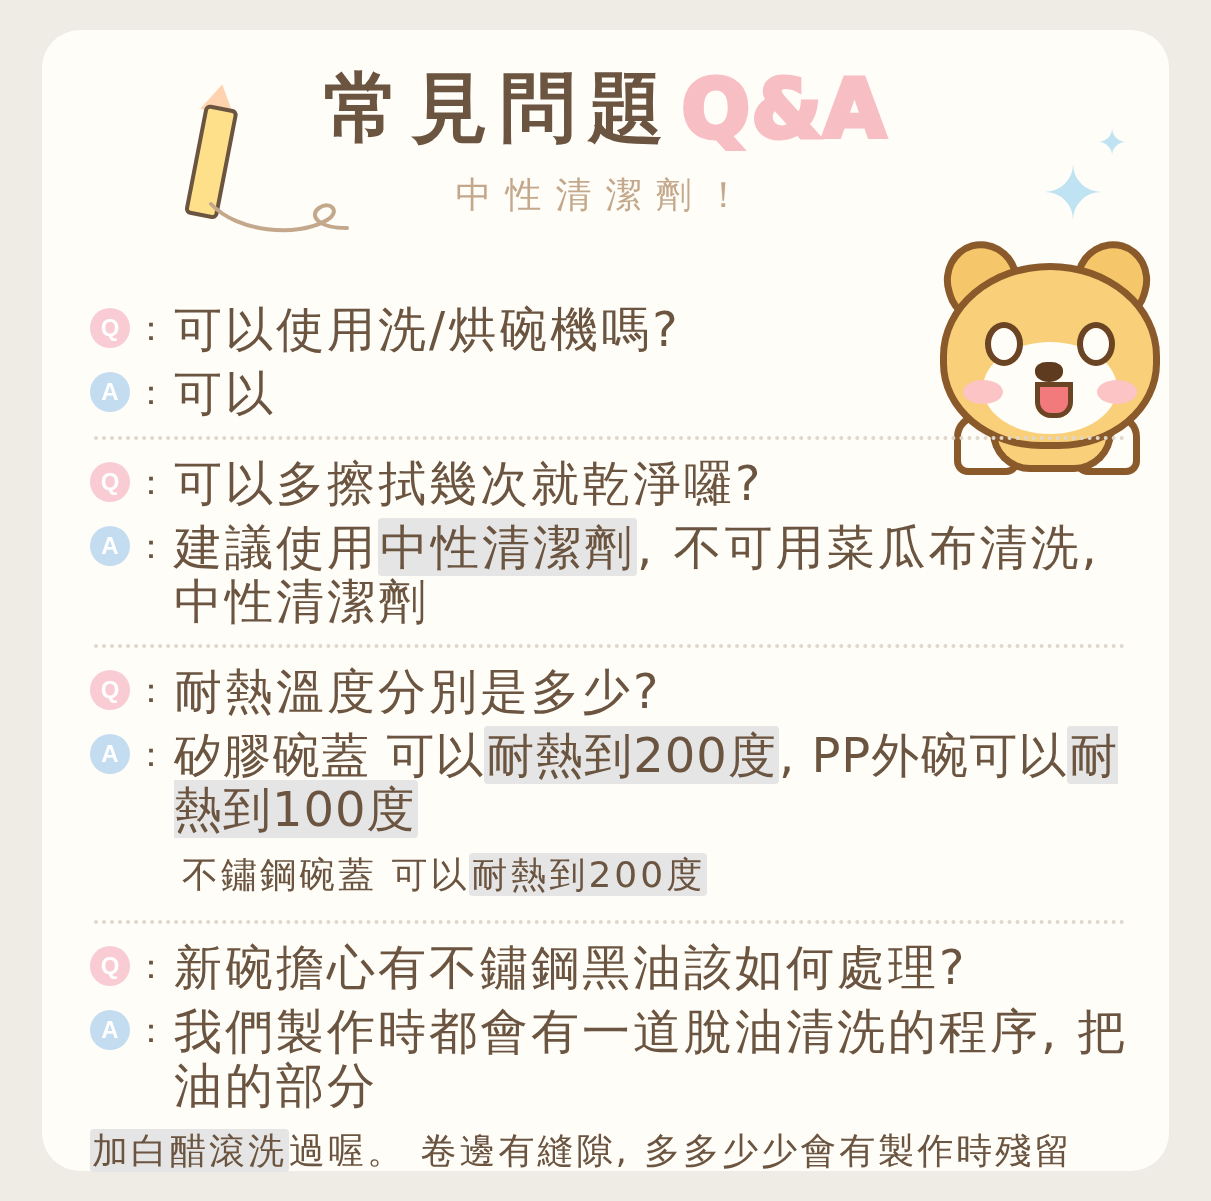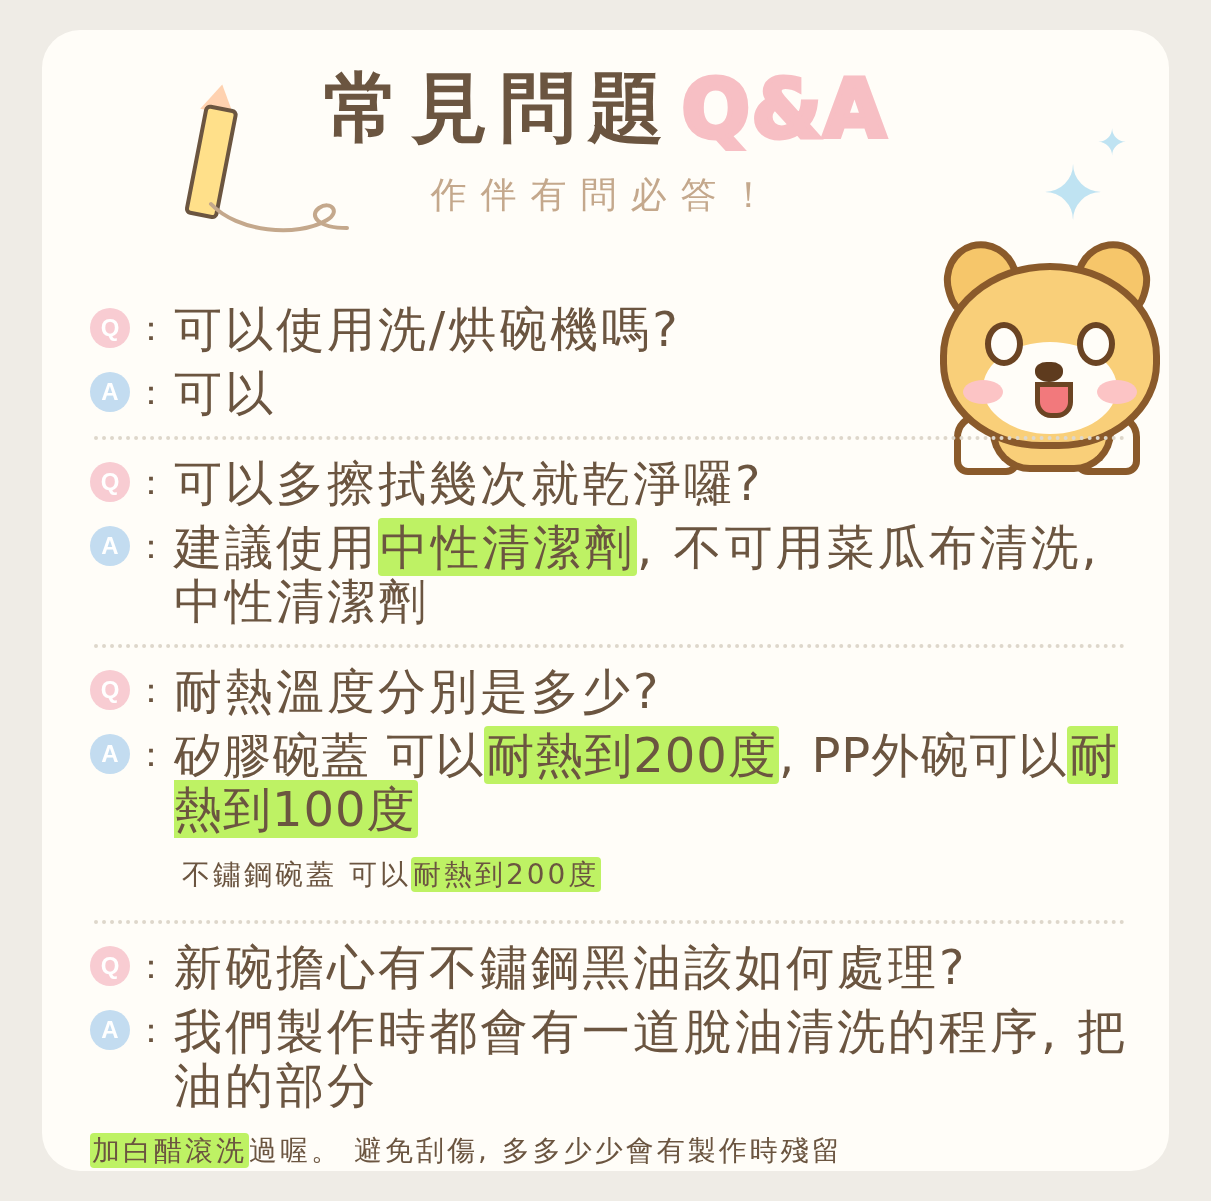--- a/index.html
+++ b/index.html
@@ -268,27 +268,27 @@
     font-size: 48px;
     line-height: 54px;
     color: #6b5540;
     letter-spacing: 3px;
     font-family: "DejaVu Sans", sans-serif;
     flex: 1 1 auto;
   }
   .text.tight { letter-spacing: 1px; }
 
   .hl {
-    background: #bef264;
+    background: #e5e5e5;
     border-radius: 4px;
     padding: 1px 2px;
   }
 
   .cont {
-    font-size: 28px;
+    font-size: 36px;
     line-height: 58px;
     color: #6b5540;
     letter-spacing: 3px;
     font-family: "DejaVu Sans", sans-serif;
     padding-left: 0;
   }
   .cont.indent { padding-left: 92px; }
 
   .divider {
     height: 0;
@@ -299,21 +299,21 @@
 </head>
 <body>
 
 <div id="page">
   <div class="card">
 
     <div class="header">
       <div class="title-row">
         <span class="title-cn">常見問題</span><span class="title-qa">Q&amp;A</span>
       </div>
-      <div class="subtitle">作伴有問必答！</div>
+      <div class="subtitle">中性清潔劑！</div>
     </div>
 
     <div class="pencil">
       <div class="tip"></div>
       <div class="body"></div>
     </div>
     <svg class="swoosh" viewBox="0 0 150 40">
       <path d="M4 6 C 30 34, 90 40, 120 22 C 134 14, 124 2, 112 10 C 102 17, 110 30, 140 30" fill="none" stroke="#c4a88c" stroke-width="4" stroke-linecap="round"></path>
     </svg>
 
@@ -383,19 +383,19 @@
             <div class="line">
               <span class="badge q">Q</span>
               <span class="colon">：</span>
               <span class="text">新碗擔心有不鏽鋼黑油該如何處理?</span>
             </div>
             <div class="line">
               <span class="badge a">A</span>
               <span class="colon">：</span>
               <span class="text"><span>我們製作時都會有一道脫油清洗的程序, 把油的部分</span></span>
             </div>
-            <div class="cont"><span class="hl">加白醋滾洗</span><span>過喔。 避免刮傷, 多多少少會有製作時殘留</span></div>
+            <div class="cont"><span class="hl">加白醋滾洗</span><span>過喔。 卷邊有縫隙, 多多少少會有製作時殘留</span></div>
           </div>
         </div>
     </div>
 
   </div>
 </div>
 
 </body></html>

